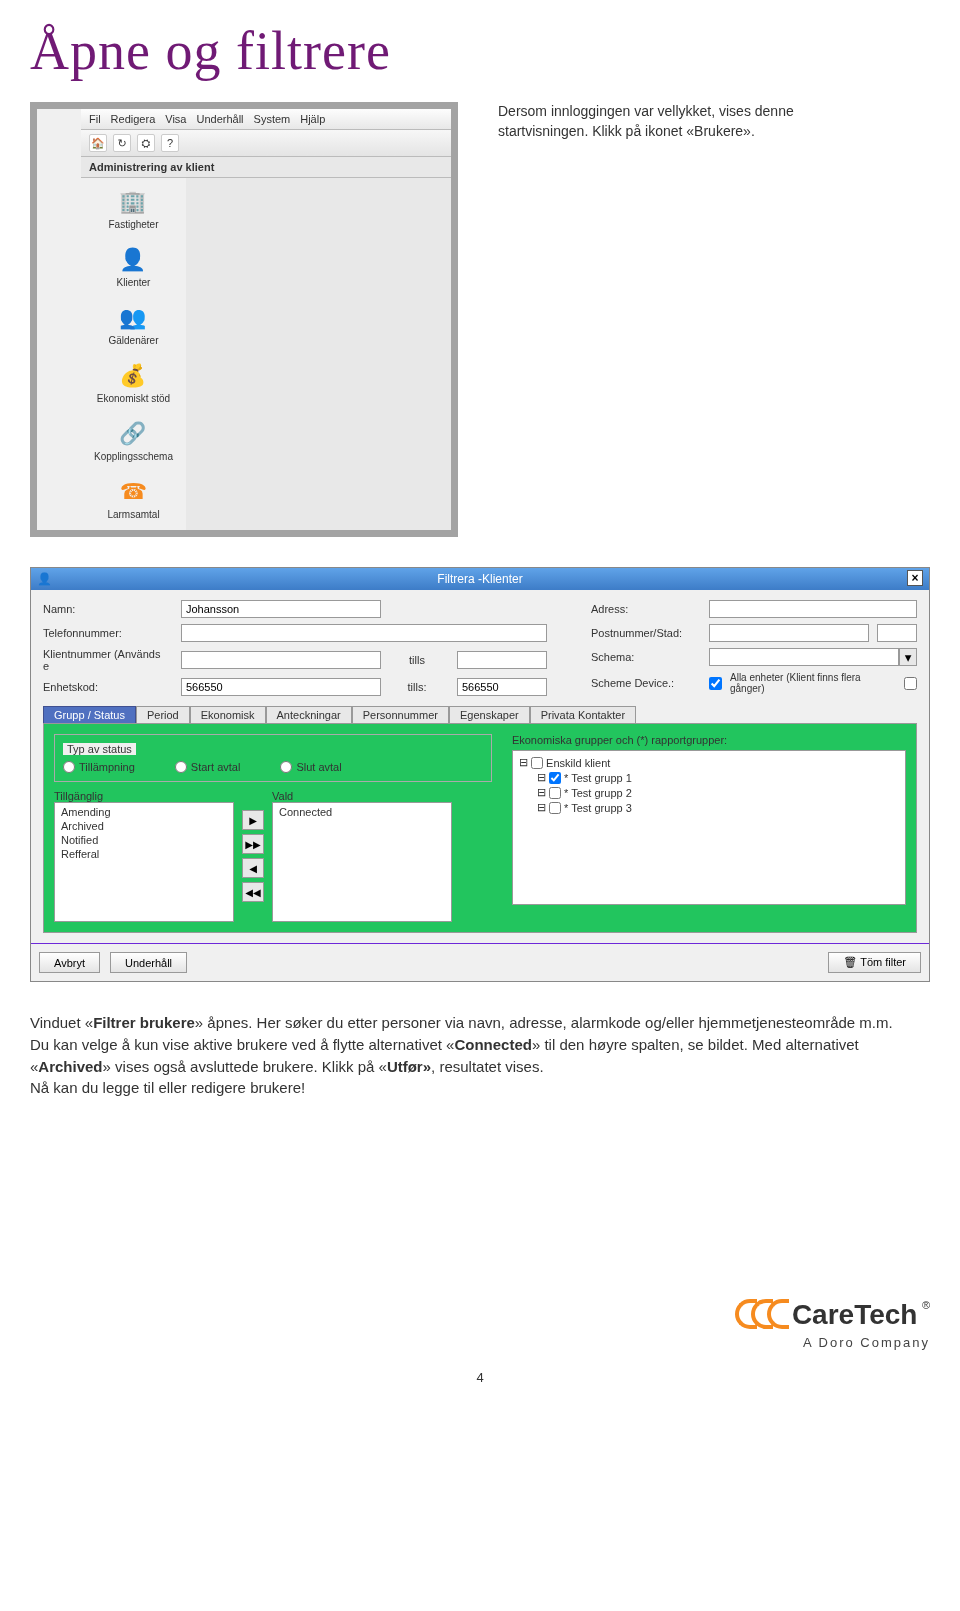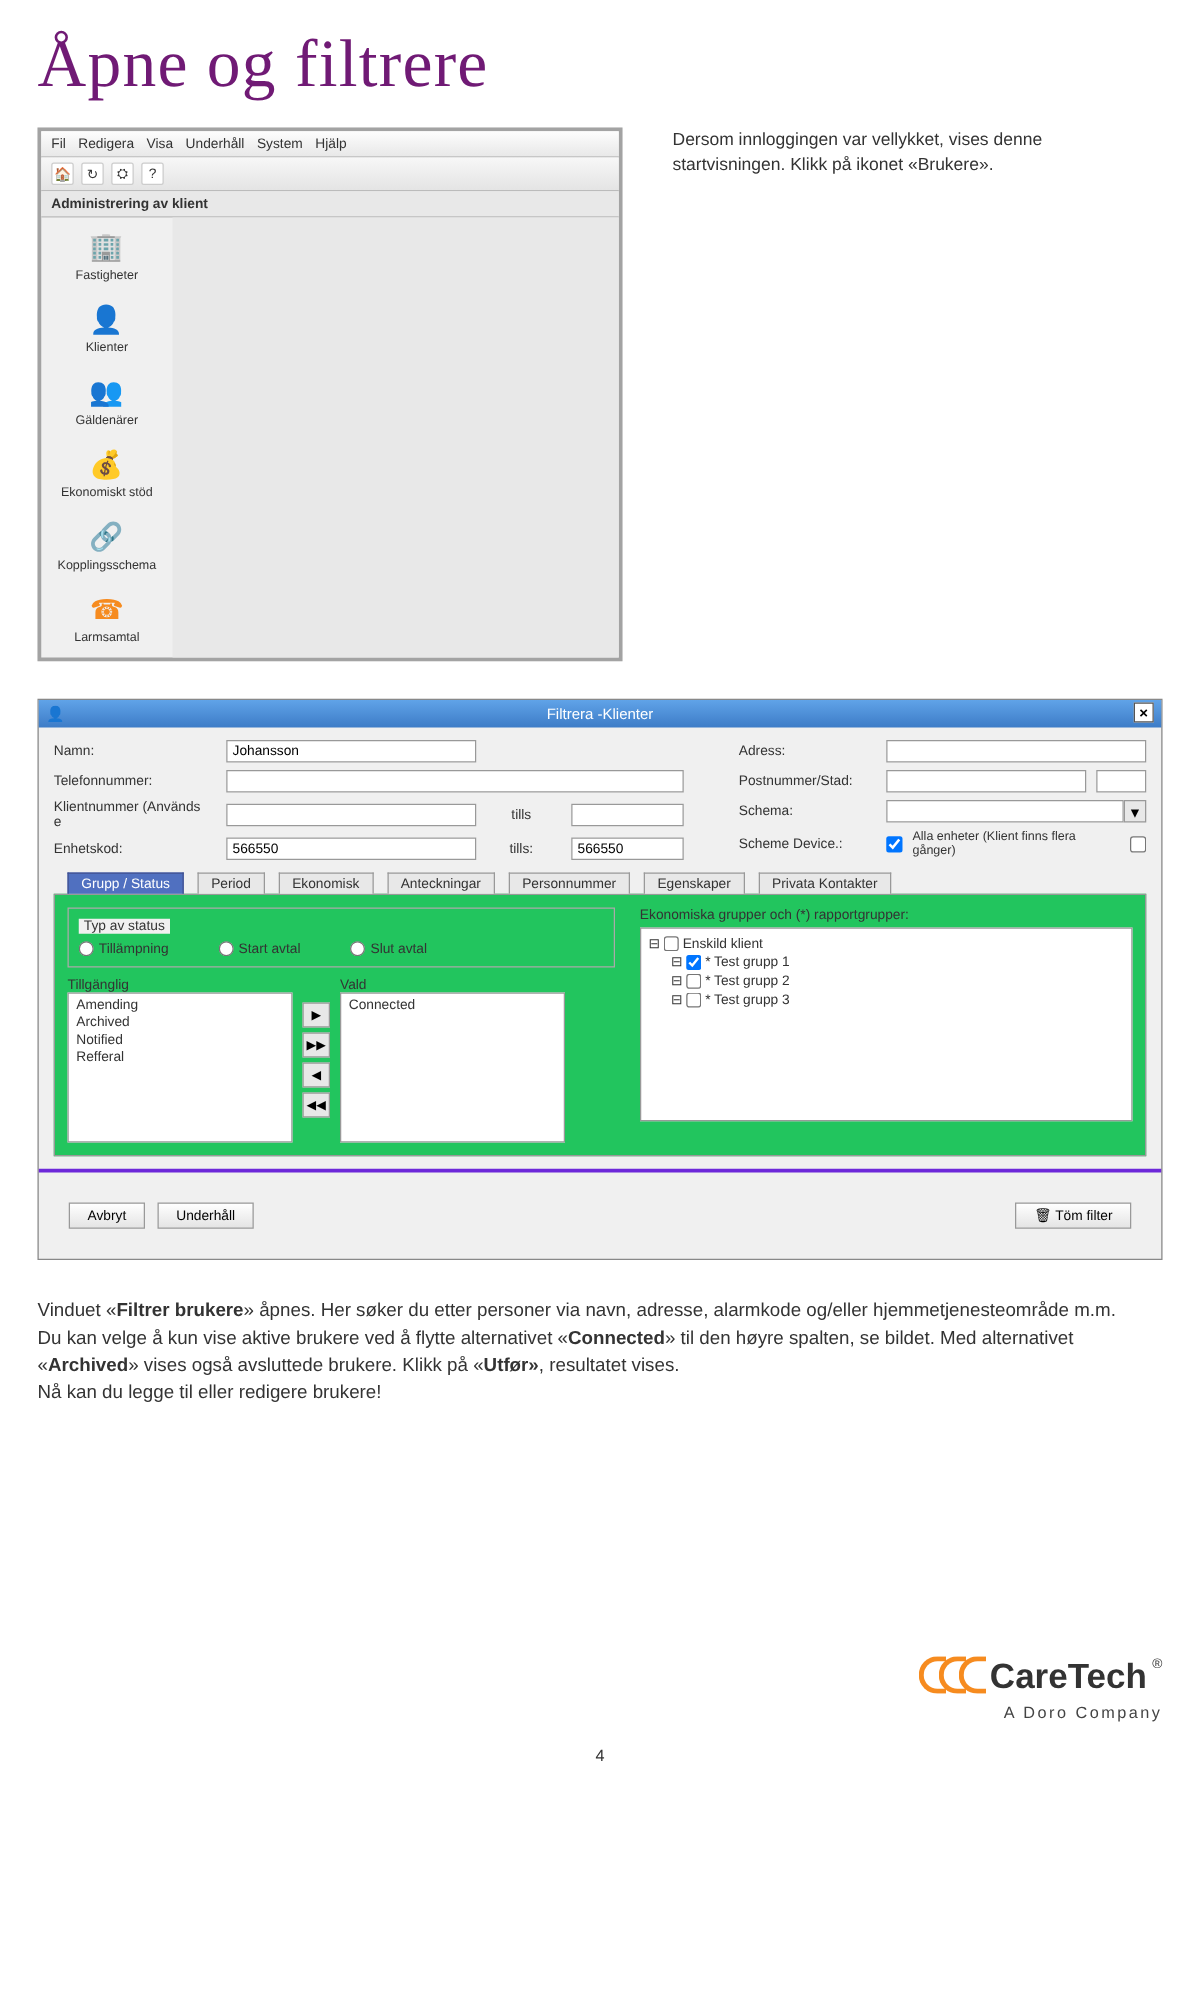--- a/index.html
+++ b/index.html
@@ -13,24 +13,25 @@
     .header {
       font-family: Georgia, serif;
       font-size: 54px;
       font-weight: normal;
       color: #701a75;
       margin-bottom: 20px;
       letter-spacing: 1px;
     }
     
     .app-window {
-      border: 3px solid #a3a3a3;
+      border: 7px solid #a3a3a3;
       background: #f0f0f0;
-      width: 468px;
+      width: 428px;
       margin-bottom: 30px;
+      padding-left: 44px;
     }
     .menubar {
       display: flex;
       gap: 10px;
       padding: 4px 8px;
       background: linear-gradient(#fdfdfd, #e8e8e8);
       font-size: 11px;
       border-bottom: 1px solid #bbb;
     }
     .menubar span { cursor: pointer; }
@@ -139,21 +140,20 @@
       gap: 0;
       margin-top: 10px;
     }
     .tab {
       background: #e8e8e8;
       border: 1px solid #999;
       border-bottom: none;
       padding: 2px 10px;
       cursor: pointer;
       font-size: 11px;
-      margin-left: 11px;
     }
     .tab.active {
       background: #5070c0;
       color: #fff;
       border-color:#405090;
     }
     .tab-content {
       border: 1px solid #999;
       padding: 10px;
       background: #22c55e;
@@ -193,22 +193,22 @@
     }
     .right-panel .lbl-above { margin-bottom:4px; display:block;}
     .treebox {
       border:1px solid #999; background:#fff; height:155px; padding:4px;
     }
     .treebox div { display:flex; align-items:center; gap:3px; padding:1px 2px;}
     .treebox input { width:12px;height:12px;}
     .dialog-footer {
       display:flex;
       justify-content:space-between;
-      padding:24px;
-      border-top:3px solid #6d28d9;
+      padding:8px;
+      border-top:1px solid #6d28d9;
     }
     .dlg-btn {
       border:1px solid #999;
       background:linear-gradient(#fff,#e4e4e4);
       padding:3px 14px;
       font-size:11px;
       cursor:pointer;
     }
     .footer-left{display:flex;gap:10px;}
     .body-text {

